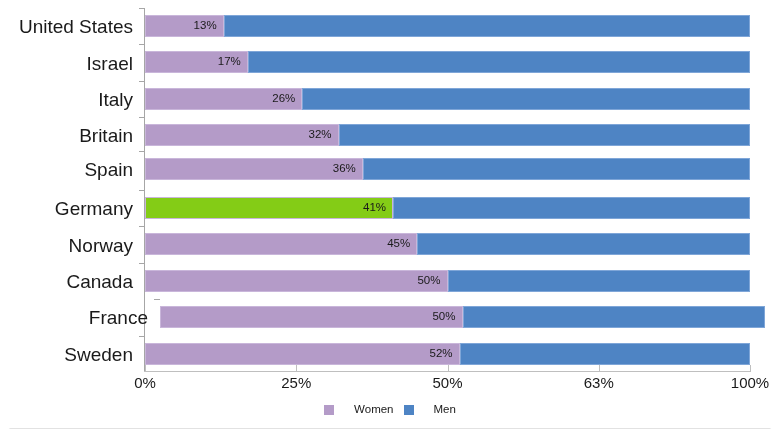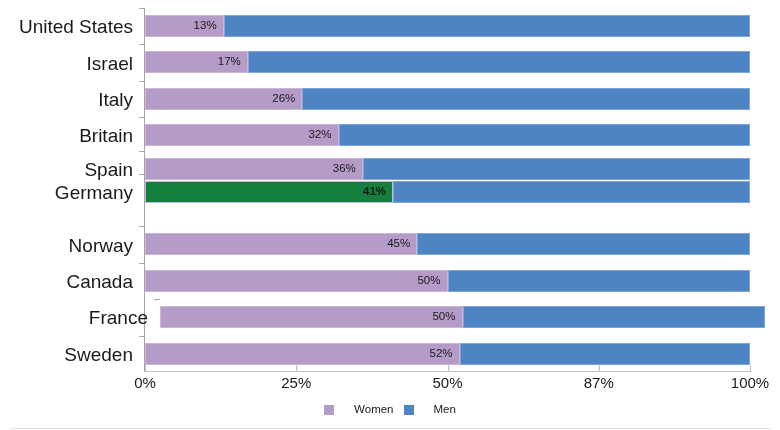--- a/index.html
+++ b/index.html
@@ -217,24 +217,24 @@
       <div class="chart-row" style="top: 143px; height: 36.4px; padding-left: 16px;">
         <div class="cat-label">Spain</div>
         <div class="bar-track">
           <div class="seg seg-women" style="width: 217.8px; background: rgb(180, 155, 200);">
             <span class="seg-label">36%</span>
           </div>
           <div class="seg seg-men" style="left: 217.8px; width: 387.2px; background: rgb(78, 132, 196);"></div>
         </div>
         <div class="cat-tick" style="top: 0px;"></div>
       </div>
-      <div class="chart-row" style="top: 166px; height: 36.4px;">
+      <div class="chart-row" style="top: 182px; height: 36.4px;">
         <div class="cat-label">Germany</div>
         <div class="bar-track">
-          <div class="seg seg-women" style="width: 248.05px; background: #15803d; font-weight: bold;">
+          <div class="seg seg-women" style="width: 248.05px; background: #84cc16;">
             <span class="seg-label">41%</span>
           </div>
           <div class="seg seg-men" style="left: 248.05px; width: 356.95px; background: rgb(78, 132, 196);"></div>
         </div>
         <div class="cat-tick" style="top: 0px;"></div>
       </div>
       <div class="chart-row" style="top: 218.4px; height: 36.4px;">
         <div class="cat-label">Norway</div>
         <div class="bar-track">
           <div class="seg seg-women" style="width: 272.25px; background: rgb(180, 155, 200);">
@@ -280,21 +280,21 @@
       <div class="x-tick" style="left: 145px;"></div>
       <div class="x-tick" style="left: 296.25px;"></div>
       <div class="x-tick" style="left: 447.5px;"></div>
       <div class="x-tick" style="left: 598.75px;"></div>
       <div class="x-tick" style="left: 750px;"></div>
     </div>
   <div id="x-labels-layer">
       <div class="x-label" style="left: 145px;">0%</div>
       <div class="x-label" style="left: 296.25px;">25%</div>
       <div class="x-label" style="left: 447.5px;">50%</div>
-      <div class="x-label" style="left: 598.75px;">87%</div>
+      <div class="x-label" style="left: 598.75px;">63%</div>
       <div class="x-label" style="left: 750px;">100%</div>
     </div>
 
   <div id="legend">
       <div class="legend-item">
         <span class="legend-swatch" style="background: rgb(180, 155, 200);"></span>
         <span class="legend-text">Women</span>
       </div>
       <div class="legend-item">
         <span class="legend-swatch" style="background: rgb(78, 132, 196);"></span>

